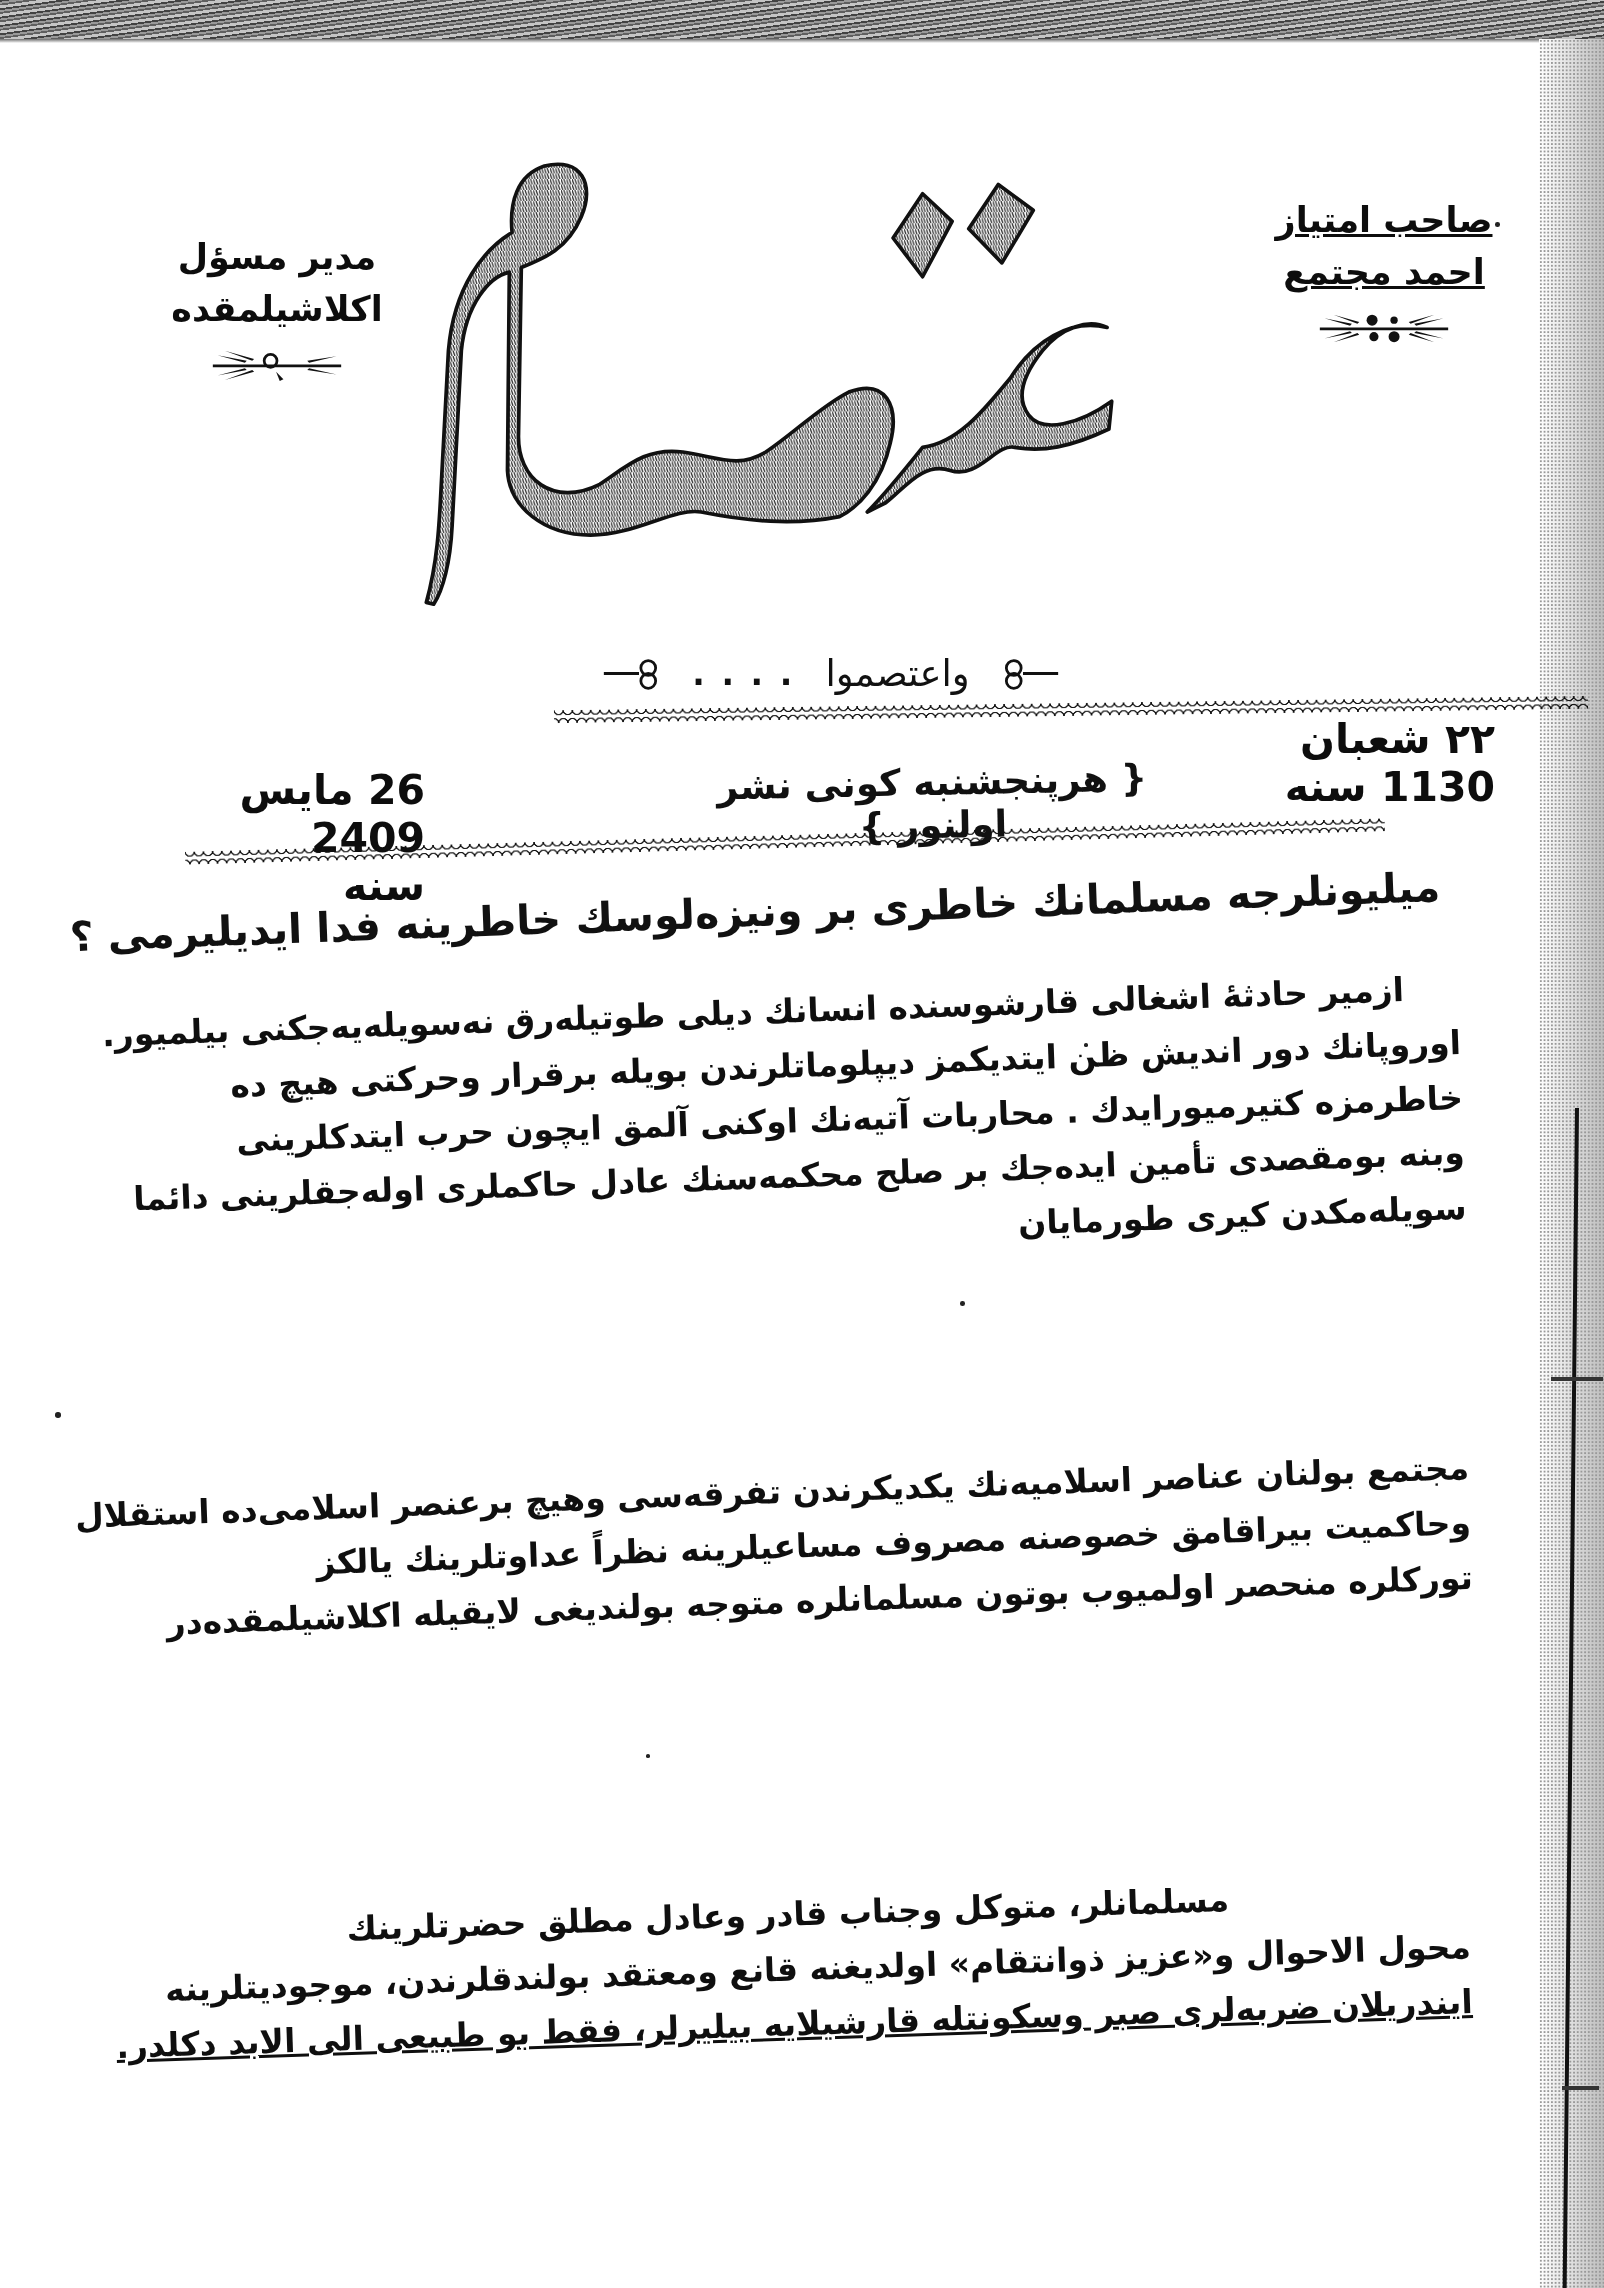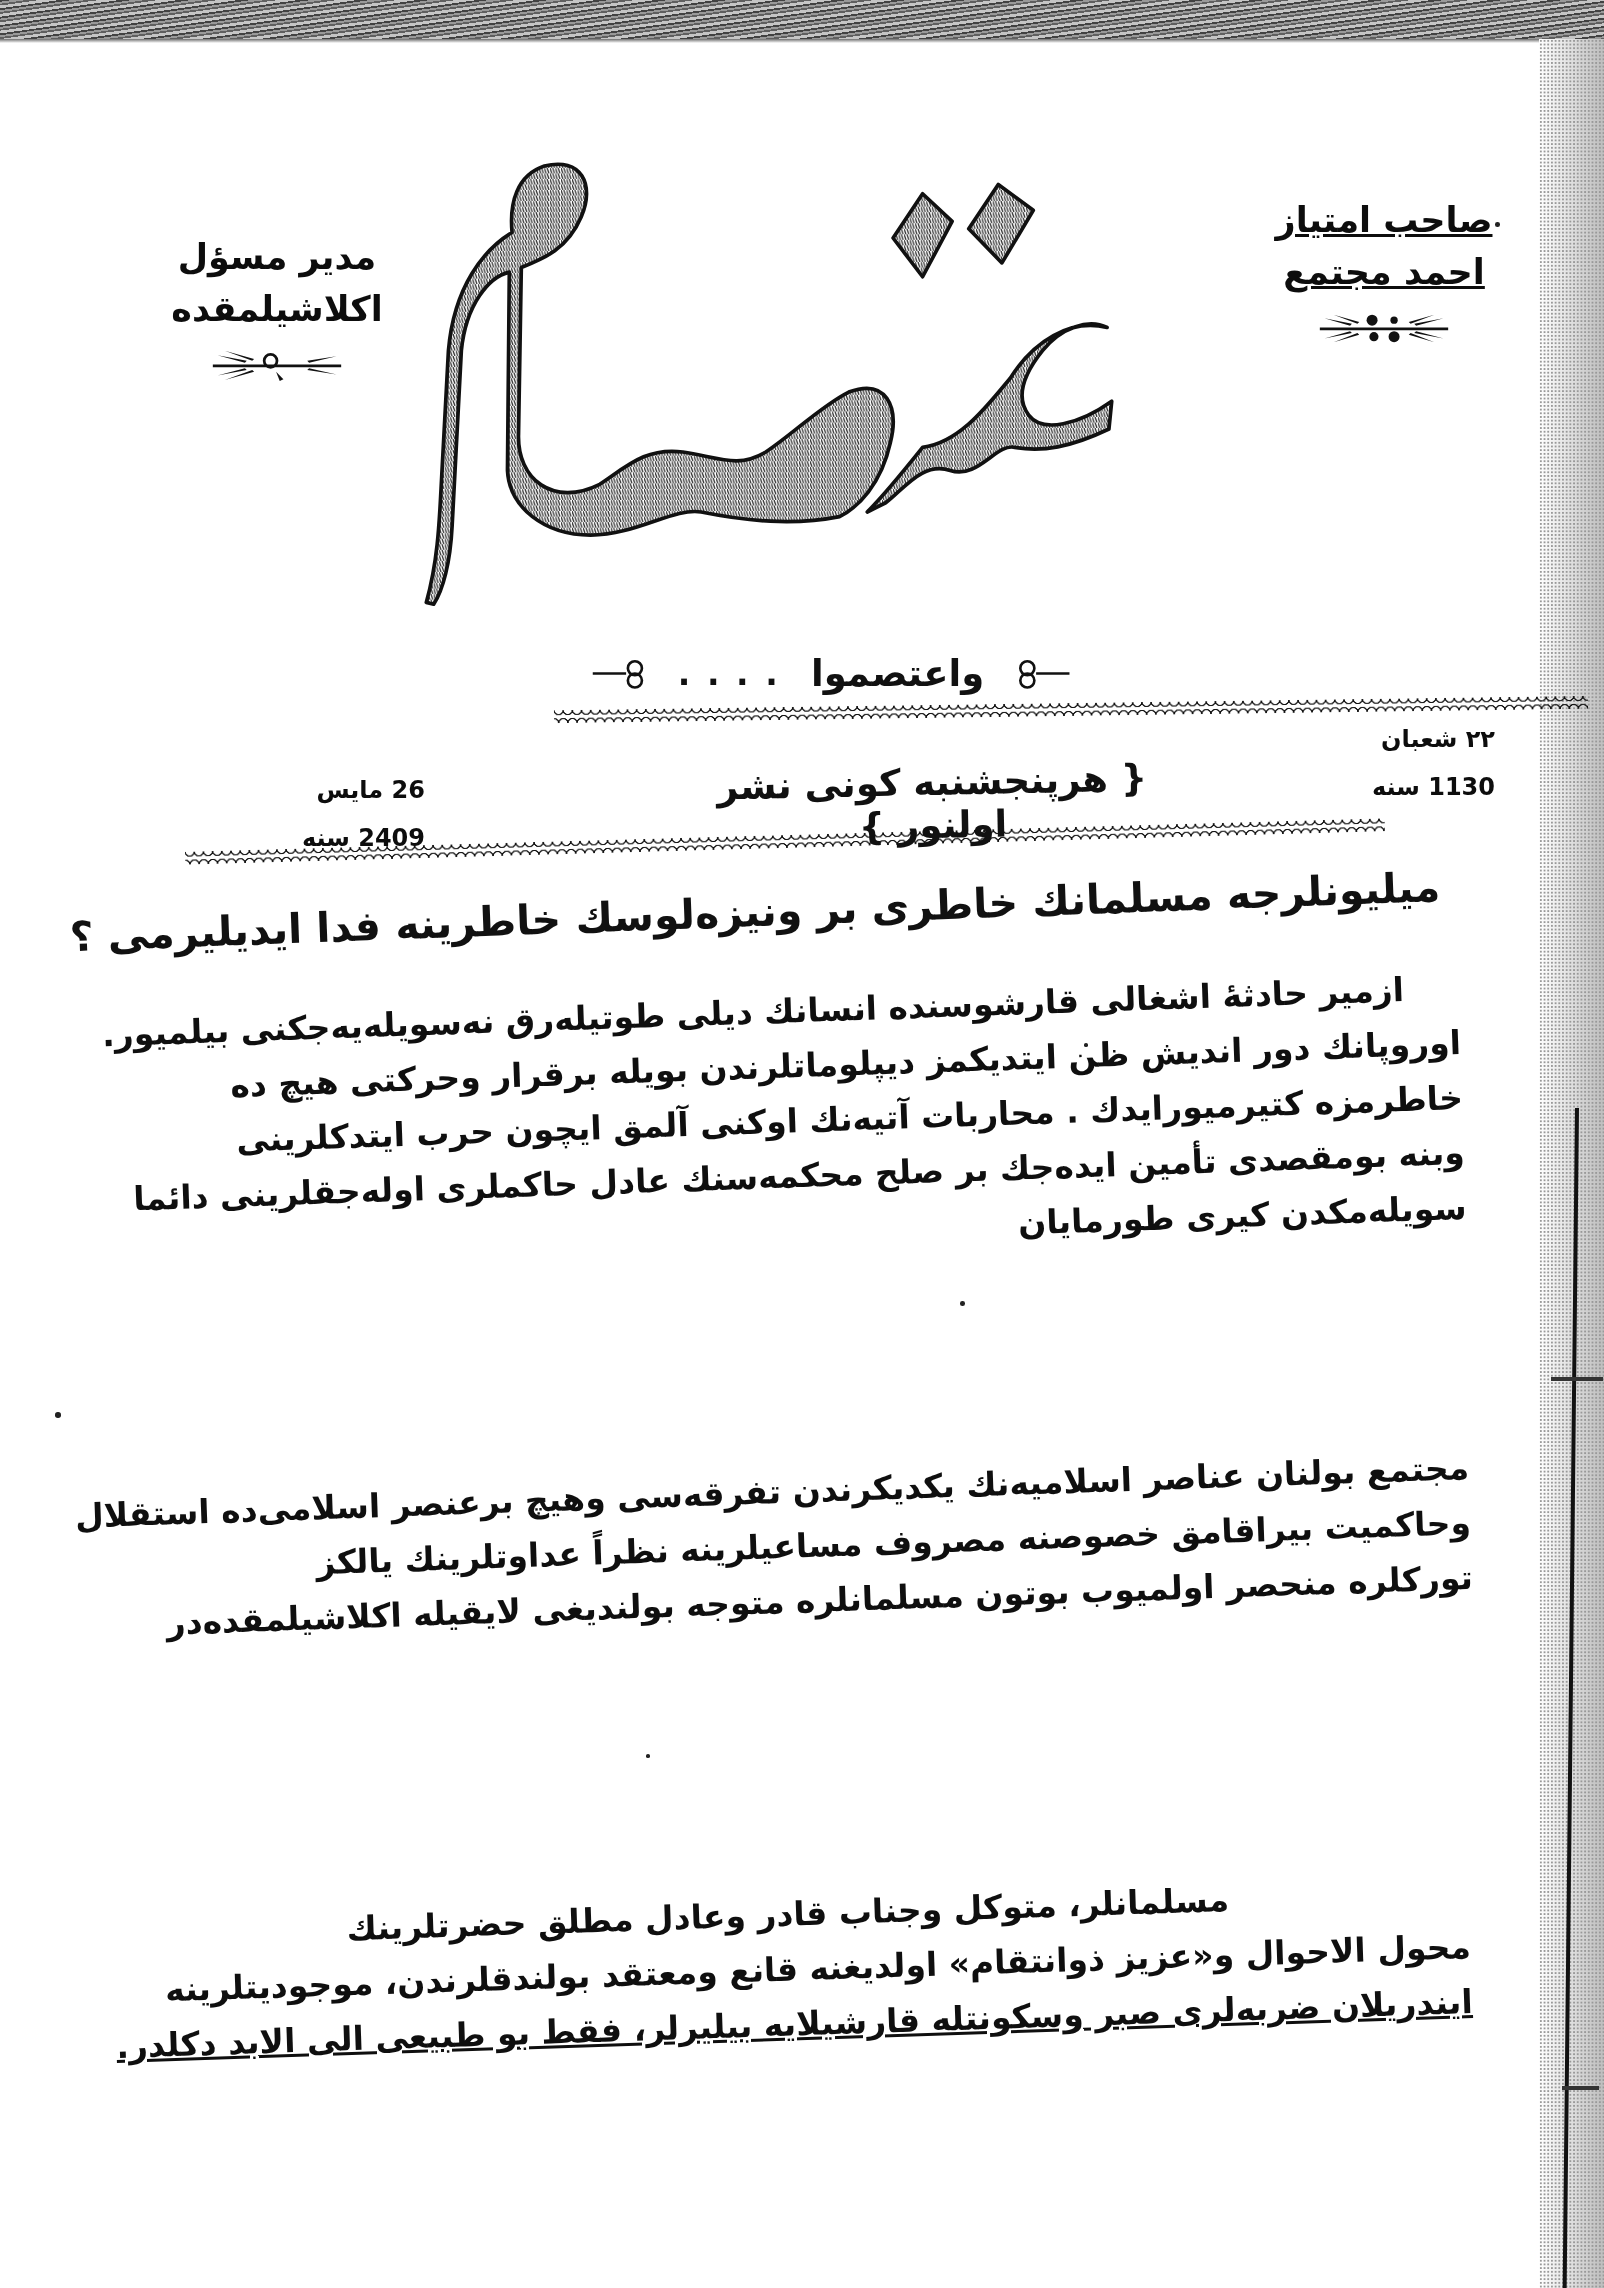--- a/index.html
+++ b/index.html
@@ -44,34 +44,34 @@
 
   .masthead {
     position: absolute; left: 406px; top: 129px; width: 738px; height: 480px;
   }
 
   .motto {
     position: absolute; left: 591px; top: 646px; width: 480px; height: 55px;
     display: flex; align-items: center; justify-content: center; gap: 16.6px;
     direction: rtl;
   }
-  .motto-text { font-size: 37px; font-weight: bold; }
+  .motto-text { font-size: 37px; font-weight: normal; }
   .motto-dots { font-size: 33px; font-weight: bold; letter-spacing: 16.6px; direction: ltr; }
   .motto-orn { width: 74px; height: 37px; }
 
   .wavy {
     position: absolute; height: 13px;
     background:
       radial-gradient(circle at 50% 0, transparent 3.7px, #111 4.2px, #111 5px, transparent 5.5px) 0 0/9.2px 9.2px repeat-x,
       radial-gradient(circle at 50% 100%, transparent 3.7px, #111 4.2px, #111 5px, transparent 5.5px) 4.6px 3.7px/9.2px 9.2px repeat-x;
   }
 
   .date-block {
     position: absolute; direction: rtl; text-align: right;
-    font-weight: bold; font-size: 24px; line-height: 48px; color: #0d0d0d;
+    font-weight: bold; font-size: 41px; line-height: 48px; color: #0d0d0d;
   }
   .date-right { left: 1227px; top: 715px; width: 268px; }
   .date-left  { left: 222px;  top: 766px; width: 203px; }
 
   .issue-note {
     position: absolute; left: 665px; top: 761px; width: 535px; text-align: center;
     direction: rtl; font-size: 37px; font-weight: bold; transform: rotate(-1.2deg);
   }
 
   .headline {

